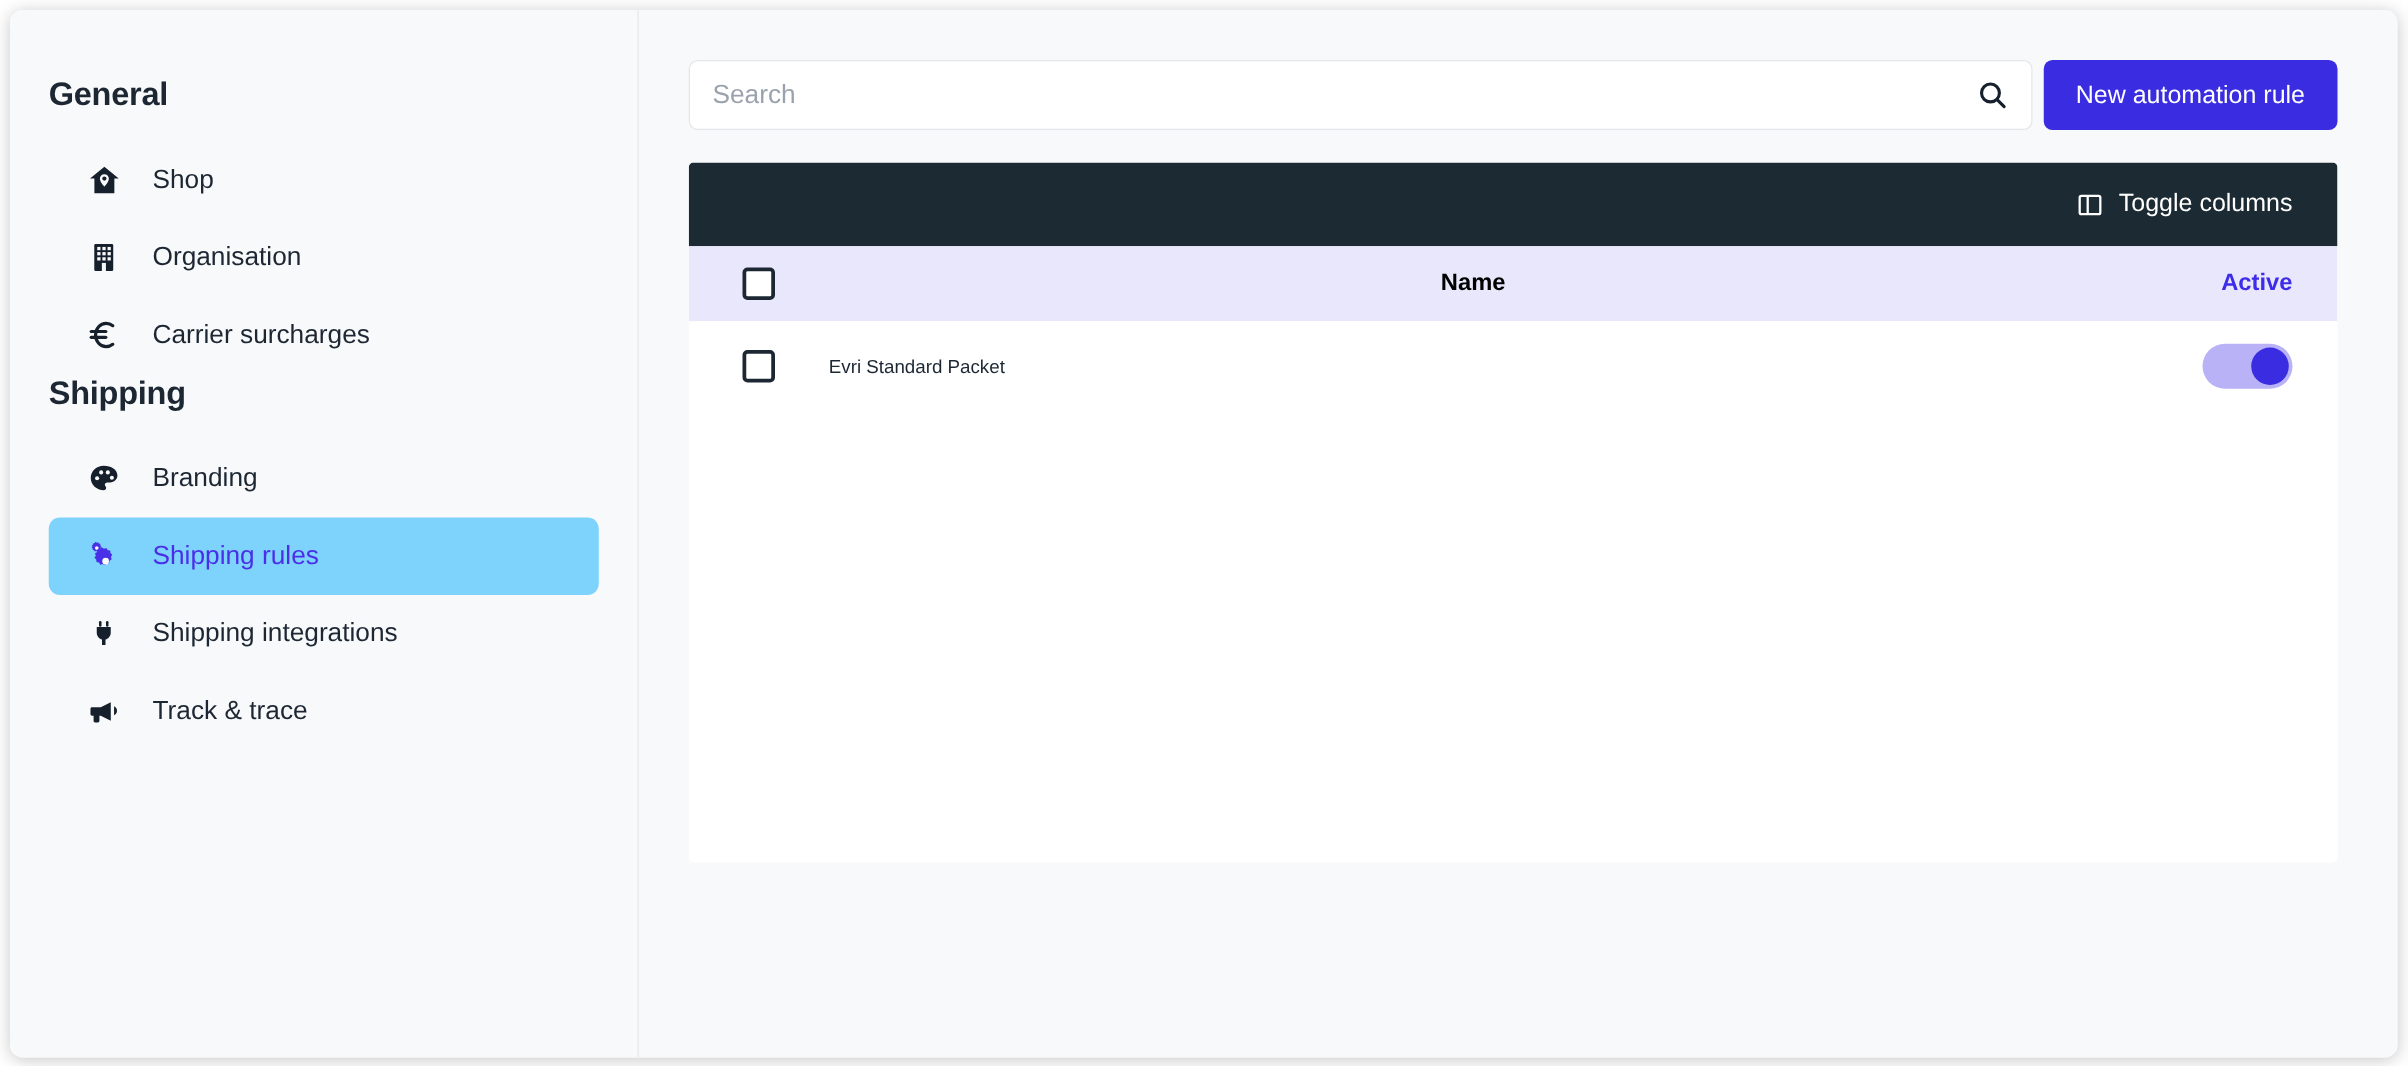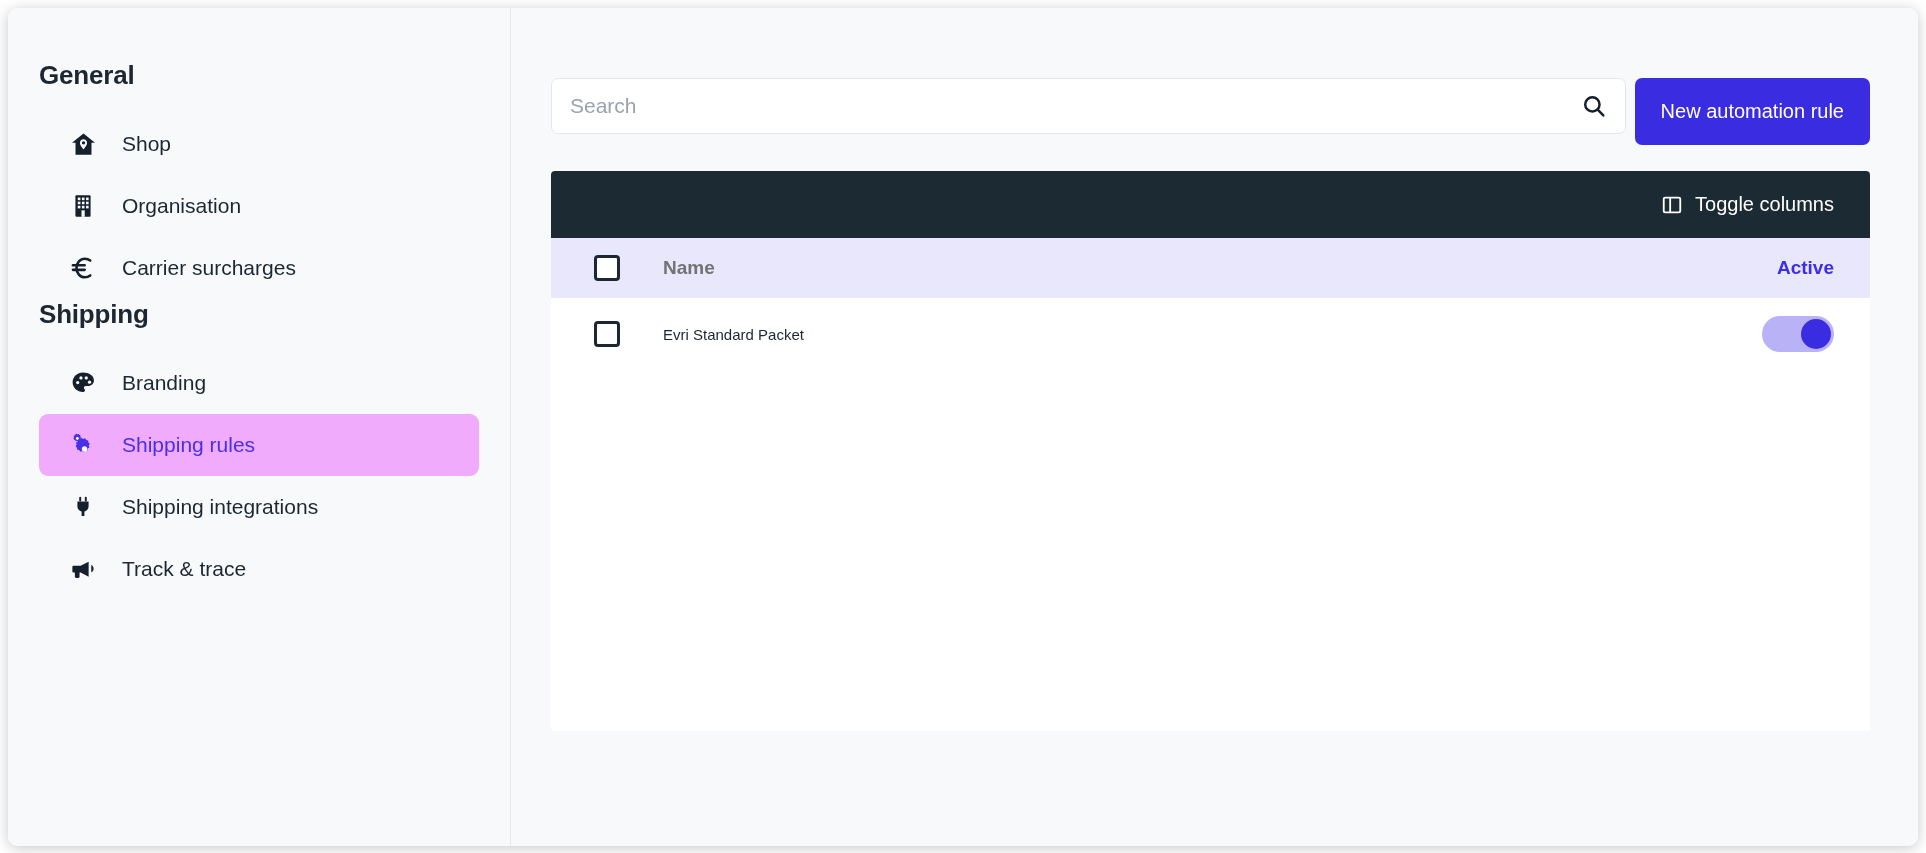--- a/index.html
+++ b/index.html
@@ -42,21 +42,21 @@
   .nav-list { margin-top: 22px; }
   .nav-item {
     display: flex;
     align-items: center;
     height: 62px;
     margin: 0 31px 0 31px;
     padding-left: 29px;
     border-radius: 9px;
     cursor: pointer;
   }
-  .nav-item.active { background: #f0abfc; }
+  .nav-item.active { background: #7dd3fc; }
   .nav-icon {
     width: 30px; min-width: 30px;
     height: 30px;
     display: flex; align-items: center; justify-content: center;
     color: #16202c;
     margin-right: 24px;
   }
   .nav-item.active .nav-icon { color: #4a2fe8; }
   .nav-icon svg { display: block; }
   .nav-label {
@@ -85,22 +85,21 @@
     padding: 0 24px 0 26px;
   }
   .loc-icon { color: #16202c; display: flex; align-items: center; margin-right: 18px; }
   .loc-country { font-size: 22px; color: #2b3947; }
   .loc-sep { font-size: 22px; color: #9aa3ad; margin: 0 6px; }
   .loc-postcode { font-size: 22px; color: #9aa3ad; }
   .loc-caret { margin-left: auto; color: #1d2733; display: flex; align-items: center; }
 
   .search-row {
     display: flex;
-    align-items: flex-start;
-    margin-top: 30px;
+    align-items: center;
     gap: 9px;
   }
   .search-box {
     flex: 1;
     height: 56px;
     background: #ffffff;
     border: 1px solid #e4e7ea;
     border-radius: 7px;
     display: flex;
     align-items: center;
@@ -111,21 +110,21 @@
     border: none;
     outline: none;
     font-size: 21px;
     font-family: "Liberation Sans", sans-serif;
     color: #2b3947;
     background: transparent;
   }
   .search-box input::placeholder { color: #9aa3ad; }
   .search-icon { color: #16202c; display: flex; align-items: center; }
   .primary-btn {
-    height: 67px;
+    height: 56px;
     background: #3a2ce0;
     color: #ffffff;
     border: none;
     border-radius: 7px;
     font-size: 20px;
     font-family: "Liberation Sans", sans-serif;
     padding: 0 26px;
     cursor: pointer;
     white-space: nowrap;
   }
@@ -174,21 +173,22 @@
     width: 26px; height: 26px;
     border: 3px solid #1d2733;
     border-radius: 4px;
     background: #ffffff;
     cursor: pointer;
   }
   .col-name {
     flex: 1;
     font-size: 19px;
     font-weight: bold;
-    color: #737373;
+    color: #000000;
+    text-align: center;
   }
   .col-active {
     font-size: 19px;
     font-weight: bold;
     color: #3d2ce8;
     text-align: right;
     width: 140px;
   }
   .table-row {
     height: 72px;

